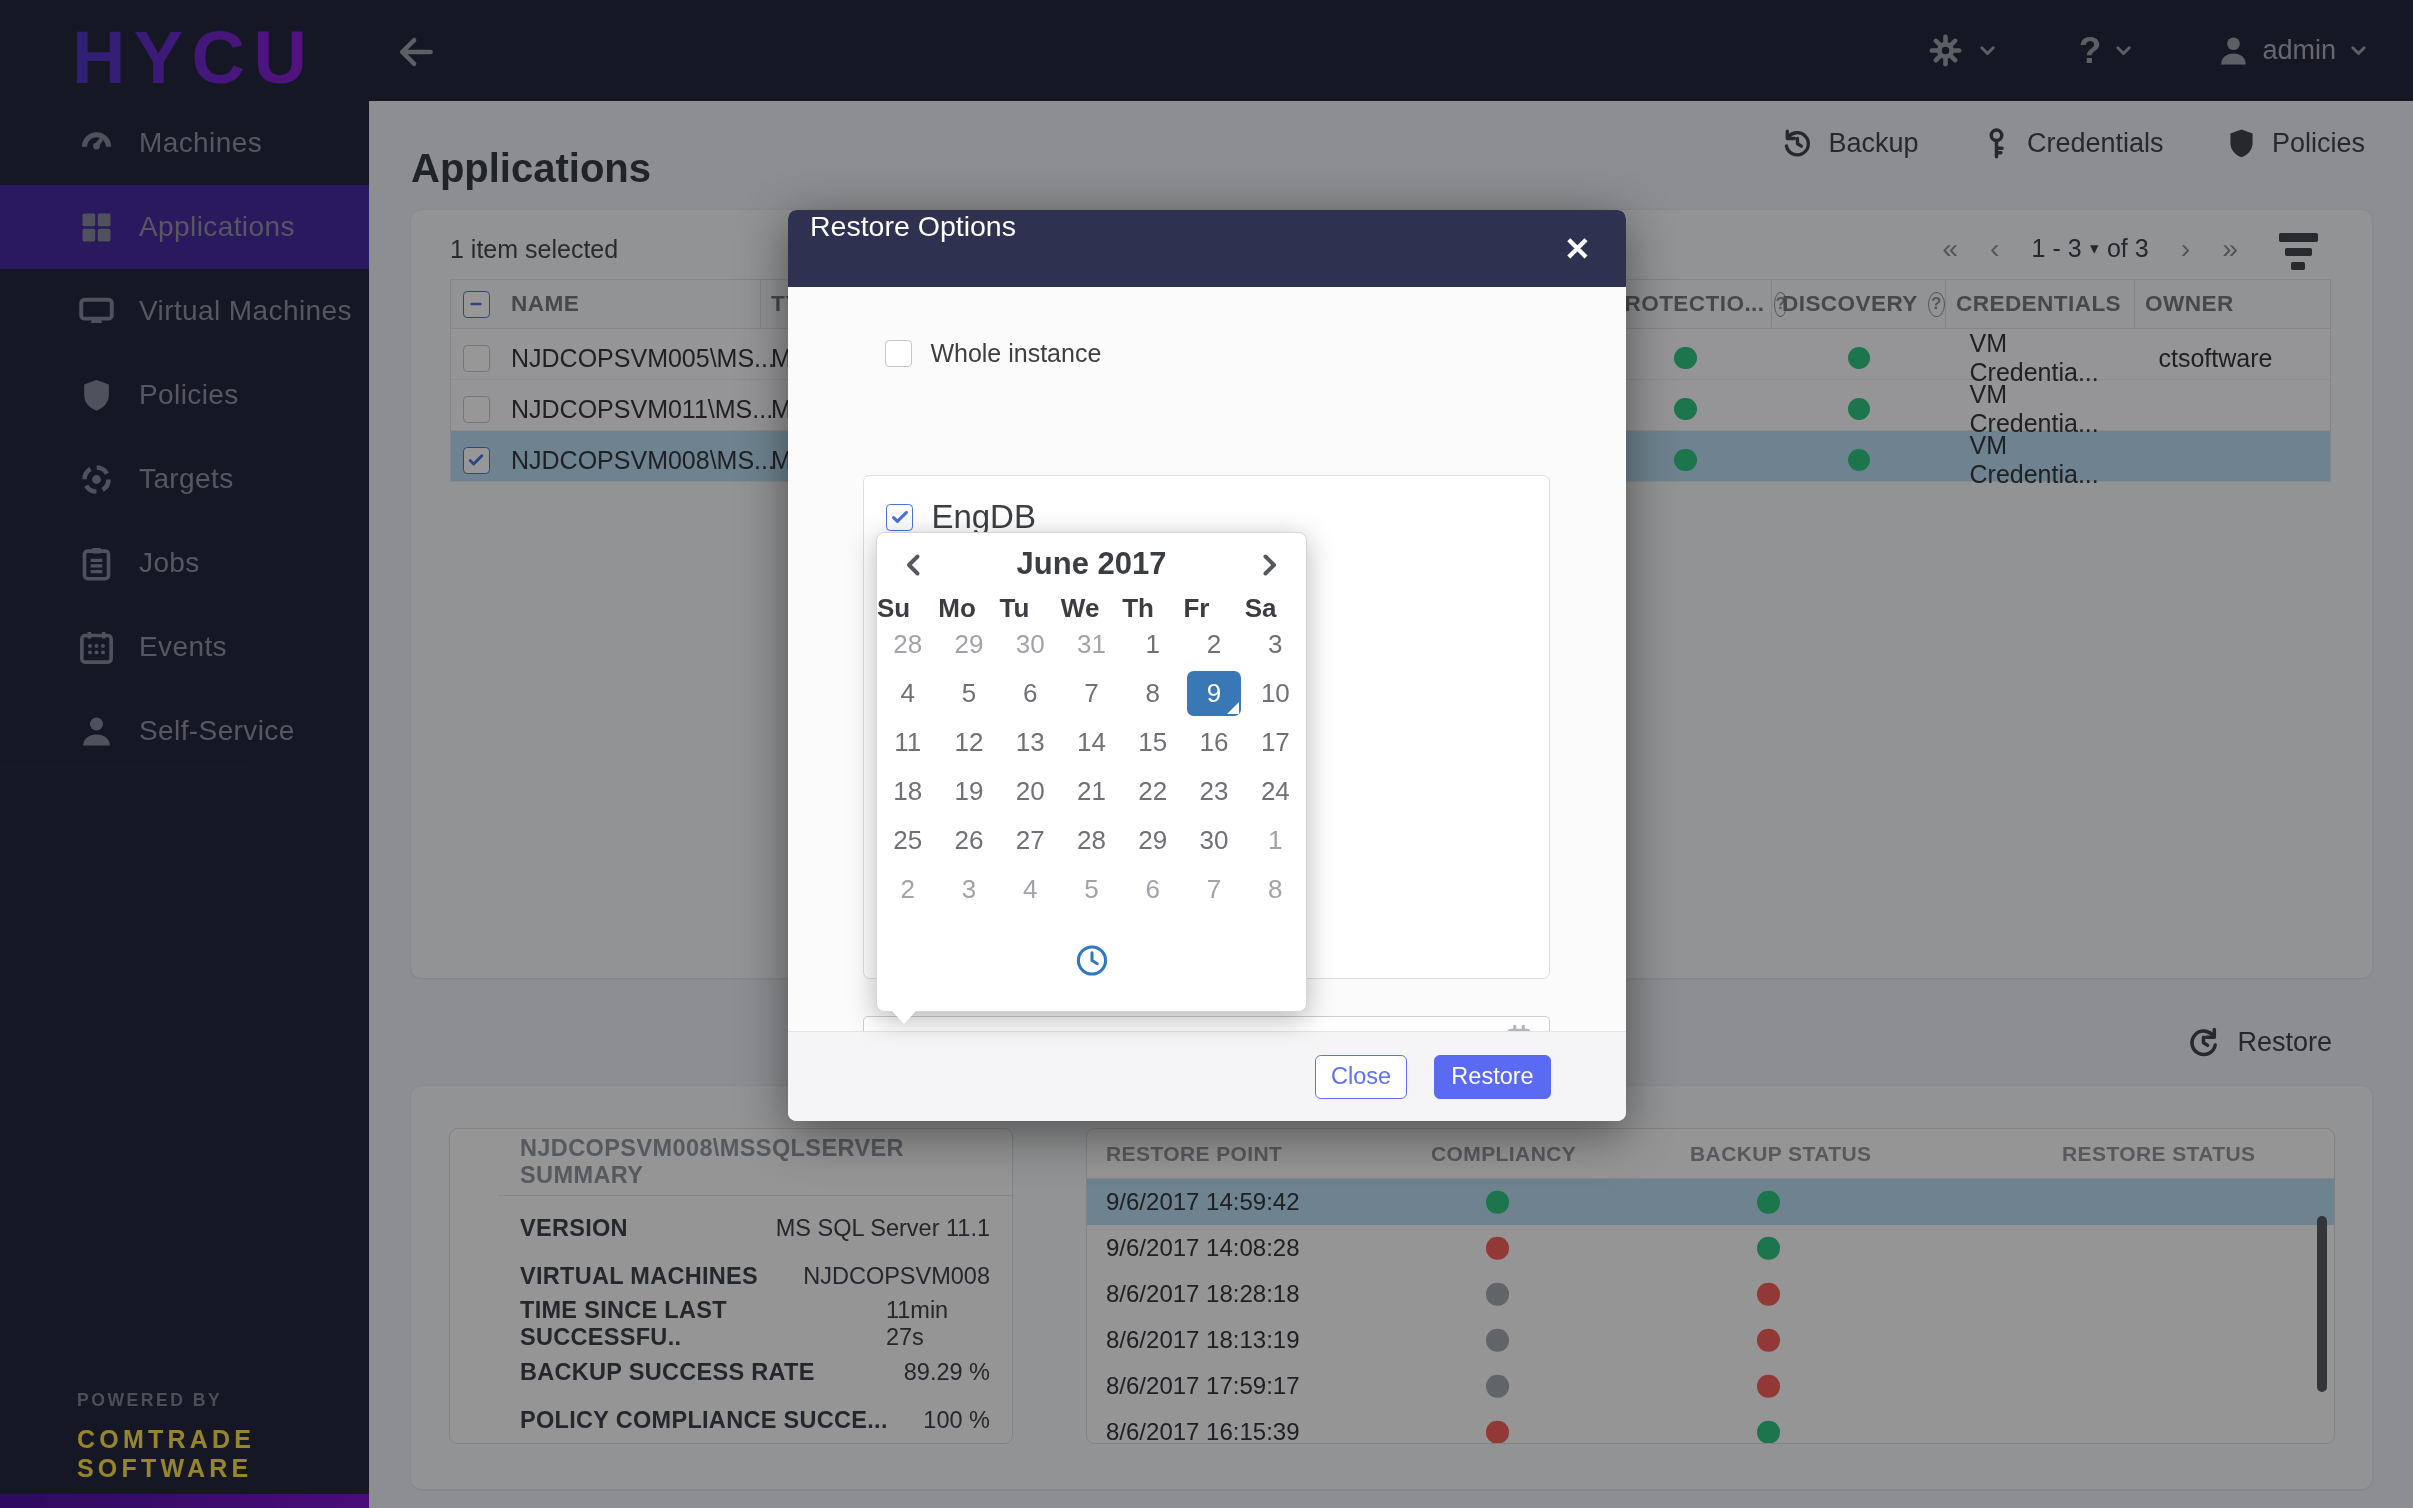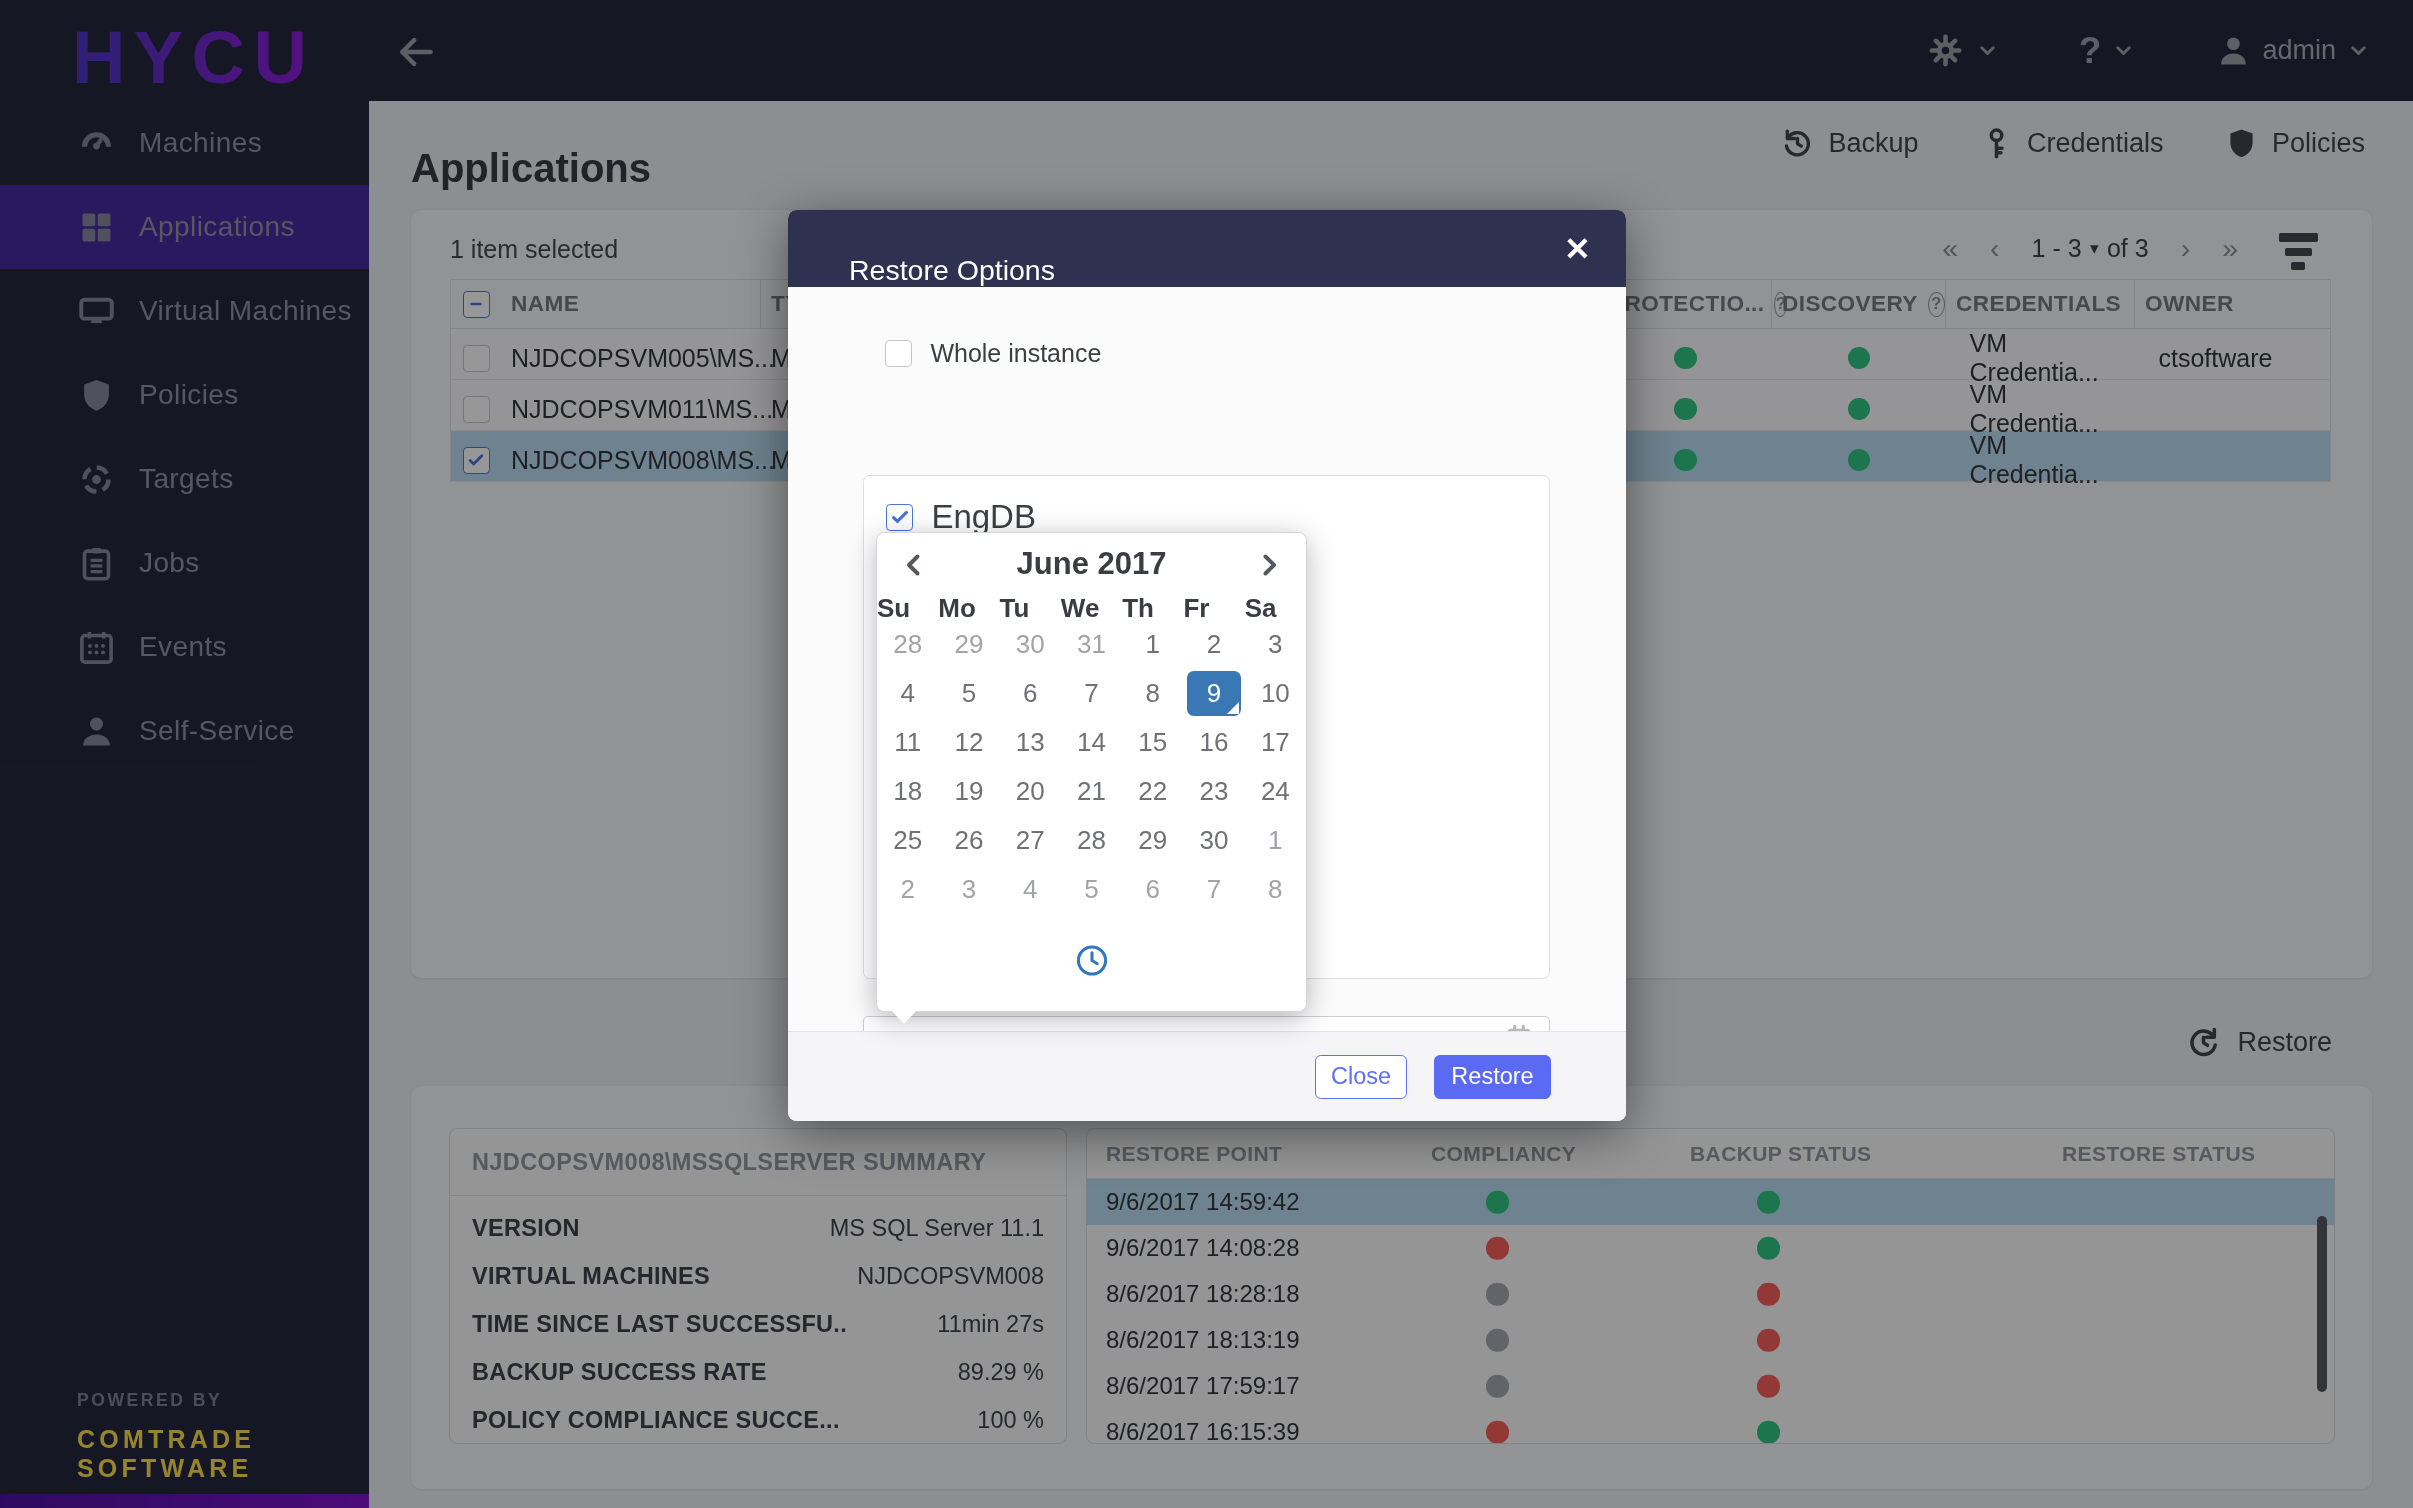--- a/index.html
+++ b/index.html
@@ -66,42 +66,42 @@
   .dot.green{background:#2bc47e;}
   .dot.red{background:#f75c57;}
   .dot.gray{background:#a2a7ad;}
 
   
   .detail-title{position:absolute;left:42px;top:918px;font-size:39px;color:#2e3136;white-space:nowrap;}
   .detail-restore{position:absolute;right:82px;top:923px;display:flex;align-items:center;gap:15px;font-size:27px;color:#3c4148;cursor:pointer;}
   .detail-restore .ic{width:37px;height:37px;}
   .card2{left:42px;top:985px;width:1961px;height:403px;}
   .panel{position:absolute;border:0.8px solid #d9dbe0;border-radius:8.4px;background:#fbfbfc;}
-  .sum-panel{left:38px;top:42px;width:618px;height:316px;}
+  .sum-panel{left:38px;top:42px;width:564px;height:316px;padding-left:48px;}
   .panel-head{height:67px;display:flex;align-items:center;padding:0 22px;font-size:23.5px;font-weight:bold;color:#8f949b;letter-spacing:0.4px;border-bottom:0.8px solid #e2e4e8;}
   .sum-rows{padding:8.4px 22px 0 22px;}
   .sum-row{display:flex;justify-content:space-between;align-items:center;height:48px;font-size:23.5px;color:#3a3e44;}
   .sum-row .sl{font-weight:bold;letter-spacing:0.3px;}
   .rp-panel{left:675px;top:42px;width:1249px;height:316px;overflow:hidden;}
   .rp-head{position:relative;height:50px;border-bottom:0.8px solid #e2e4e8;}
   .rp-head span{position:absolute;top:13.4px;font-size:21px;font-weight:bold;color:#8f949b;letter-spacing:0.4px;}
   .rp-c0{left:19px;}.rp-c1{left:344px;}.rp-c2{left:603px;}.rp-c3{left:975px;}
   .rp-row{position:relative;height:46px;cursor:pointer;}
   .rp-row.sel{background:#b9dcef;}
   .rp-time{position:absolute;left:19px;top:50%;transform:translateY(-50%);font-size:24px;color:#2f3237;}
   .rp-dot1{position:absolute;left:399px;top:50%;transform:translateY(-50%);}
   .rp-dot2{position:absolute;left:670px;top:50%;transform:translateY(-50%);}
   .rp-scroll{position:absolute;right:7.5px;top:87px;width:9.2px;height:176px;border-radius:5px;background:#53565c;cursor:pointer;}
 
   
   .overlay{position:absolute;inset:0;background:rgba(8,8,10,0.42);z-index:40;}
   .modal{position:absolute;left:788px;top:210px;width:838px;height:911px;z-index:60;border-radius:8.4px;
          box-shadow:0 11.7px 50px rgba(0,0,0,.45);background:#fbfbfc;}
   .modal-head{position:absolute;left:0;top:0;width:100%;height:77px;background:#2e3150;border-radius:8.4px 8.4px 0 0;
-              display:flex;align-items:flex-end;padding:0 61px;}
+              display:flex;align-items:flex-start;padding:0 22px;}
   .modal-title{color:#fff;font-size:28.5px;}
   .modal-x{position:absolute;right:30px;top:20px;width:37px;height:37px;color:#fff;font-size:32px;font-weight:bold;
            display:flex;align-items:center;justify-content:center;cursor:pointer;}
   .modal-body{position:absolute;left:0;top:77px;width:100%;height:954px;}
   .mrow{position:absolute;left:97px;top:52px;display:flex;align-items:center;gap:18.4px;}
   .mrow .mlabel{font-size:25px;color:#3c4043;}
   .db-box{position:absolute;left:75px;top:188px;width:687px;height:504px;background:#fff;border:0.8px solid #dcdee3;border-radius:6.7px;}
   .db-row{position:absolute;left:22px;top:22px;display:flex;align-items:center;gap:18.4px;}
   .db-row .mlabel{font-size:33px;color:#3c4043;}
   .dt-input{position:absolute;left:75px;top:729px;width:687px;height:49px;background:#fff;border:0.8px solid #c9ccd2;border-radius:5px;

